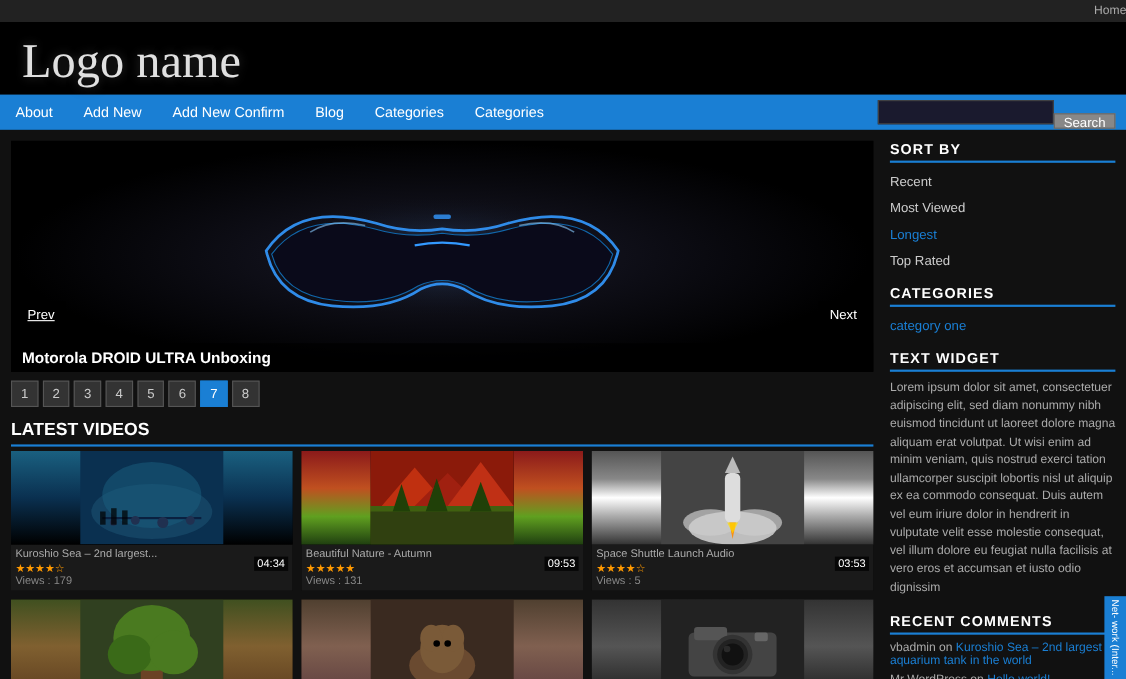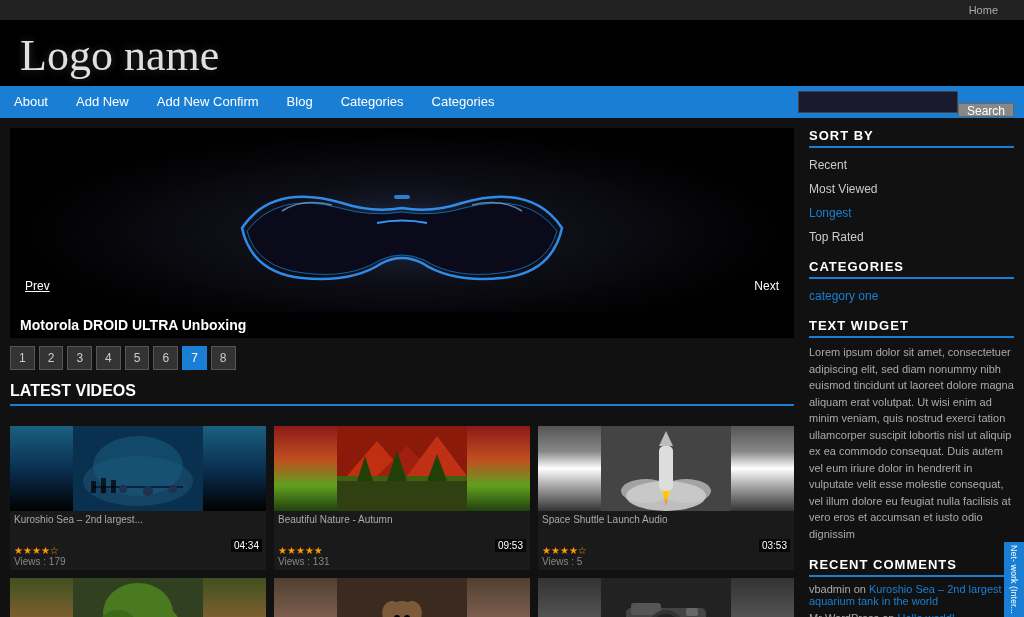--- a/index.html
+++ b/index.html
@@ -1,19 +1,19 @@
 <!DOCTYPE html>
 <html><head>
   <meta charset="utf-8">
   <style>
     * { margin: 0; padding: 0; box-sizing: border-box; }
     body { background: #111; color: #ccc; font-family: Arial, sans-serif; font-size: 12px; width: 1024px; min-height: 617px; overflow-x: hidden; }
 
     
-    #top-bar { background: #222; text-align: right; padding: 4px 26px; font-size: 11px; color: #aaa; }
+    #top-bar { background: #222; text-align: right; padding: 4px 0; font-size: 11px; color: #aaa; }
     #top-bar a { color: #aaa; text-decoration: none; }
 
     
     #logo-area { background: #000; padding: 10px 20px 5px 20px; }
     #logo-text { font-size: 44px; color: #e0e0e0; font-family: Georgia, serif; font-weight: normal; text-shadow: 0 0 10px #333; }
 
     
     #nav { background: #1a7fd4; display: flex; align-items: center; padding: 0; height: 32px; }
     .nav-item { color: #ffffff; padding: 0 14px; line-height: 32px; cursor: pointer; font-size: 13px; white-space: nowrap; }
     #nav-search { margin-left: auto; display: flex; align-items: center; padding-right: 10px; }
@@ -32,27 +32,27 @@
     #prev-btn { position: absolute; left: 5px; bottom: 40px; background: rgba(0,0,0,0.7); color: #fff; padding: 5px 10px; cursor: pointer; font-size: 12px; text-decoration: underline; }
     #next-btn { position: absolute; right: 5px; bottom: 40px; background: rgba(0,0,0,0.7); color: #fff; padding: 5px 10px; cursor: pointer; font-size: 12px; }
     #slider-caption { background: rgba(0,0,0,0.7); color: #fff; padding: 5px 10px; font-size: 14px; font-weight: bold; position: absolute; bottom: 0; left: 0; right: 0; }
 
     
     #pagination { display: flex; gap: 4px; margin-bottom: 12px; }
     .page-btn { background: #333; color: #ccc; border: 1px solid #555; padding: 4px 8px; cursor: pointer; font-size: 12px; }
     .page-btn.active { background: #1a7fd4; color: #fff; border-color: #1a7fd4; }
 
     
-    #latest-videos-title { font-size: 16px; font-weight: bold; color: #fff; margin-bottom: 20px; padding-bottom: 4px; border-bottom: 2px solid #1a7fd4; }
+    #latest-videos-title { font-size: 16px; font-weight: bold; color: #fff; margin-bottom: 4px; padding-bottom: 4px; border-bottom: 2px solid #1a7fd4; }
     #video-grid { display: grid; grid-template-columns: repeat(3, 1fr); gap: 8px; }
     .video-thumb { position: relative; background: #000; cursor: pointer; }
     .video-thumb-img { width: 100%; height: 85px; object-fit: cover; display: block; position: relative; overflow: hidden; }
     .thumb-overlay { position: absolute; bottom: 18px; right: 4px; background: rgba(0,0,0,0.75); color: #fff; font-size: 10px; padding: 1px 3px; }
     .video-info { background: #1a1a1a; padding: 3px 4px; }
-    .video-title { color: #aaa; font-size: 10px; margin-bottom: 20px; }
+    .video-title { color: #aaa; font-size: 10px; margin-bottom: 2px; }
     .stars { color: #f90; font-size: 10px; }
     .views { color: #888; font-size: 10px; }
 
     
     .sidebar-section { margin-bottom: 15px; }
     .sidebar-section-title { color: #fff; font-size: 13px; font-weight: bold; border-bottom: 2px solid #1a7fd4; padding-bottom: 3px; margin-bottom: 6px; letter-spacing: 1px; }
     .sidebar-link { color: #1a7fd4; text-decoration: none; display: block; margin-bottom: 2px; font-size: 12px; margin-top: 10px; }
     .sidebar-link.recent { color: #ccc; }
     .sidebar-link.longest { color: #1a7fd4; }
     .sidebar-link.top-rated { color: #ccc; }

